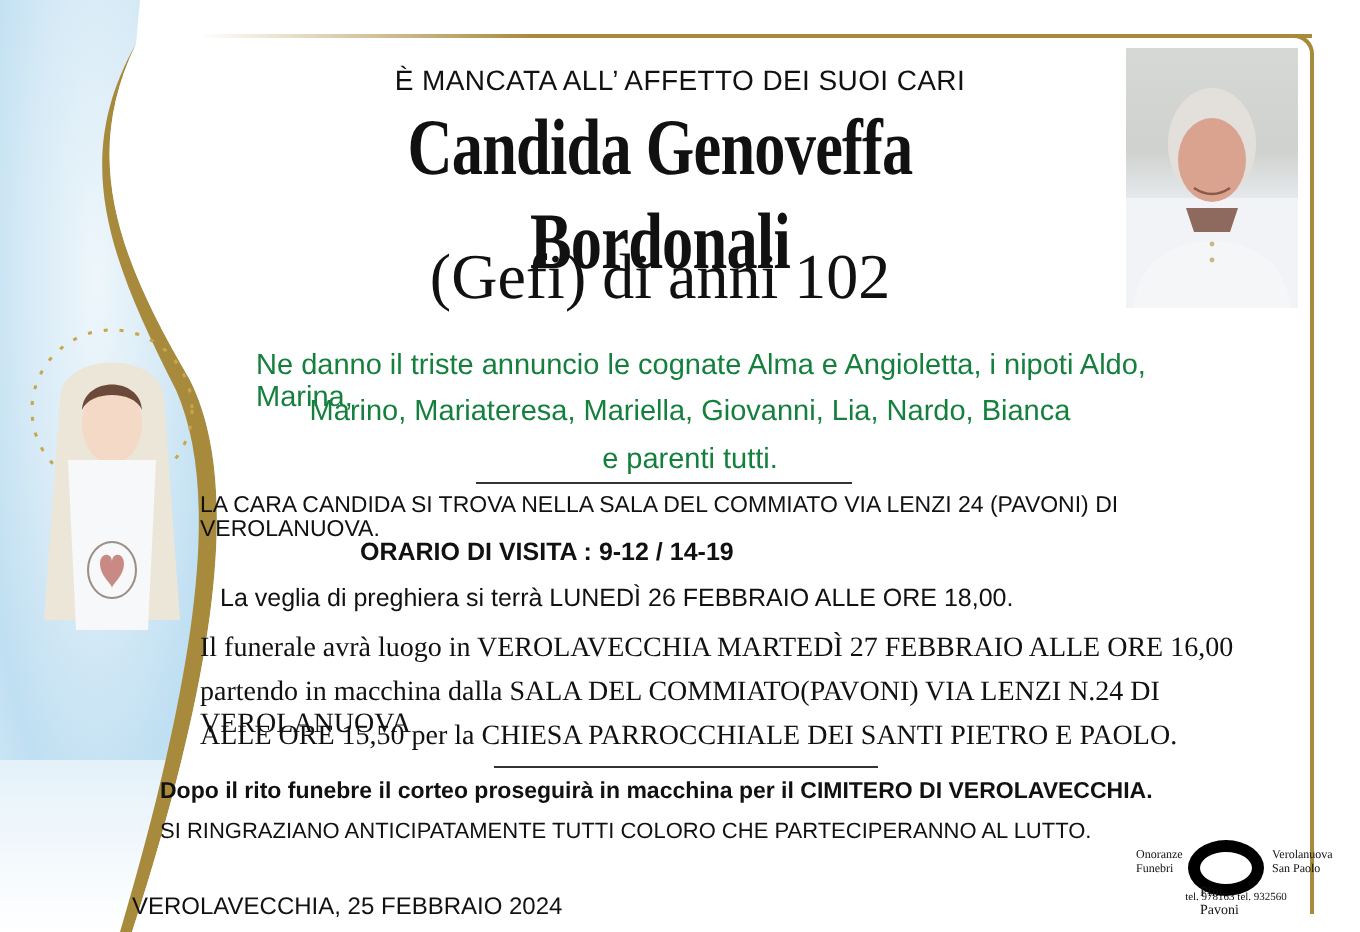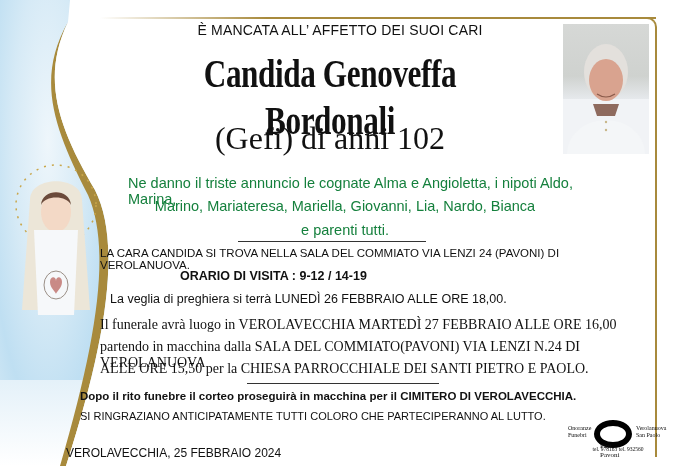--- a/index.html
+++ b/index.html
@@ -4,21 +4,21 @@
 <style>
   html, body { margin:0; padding:0; }
   body { width:680px; height:466px; position:relative; overflow:hidden; background:#ffffff; font-family:"Liberation Sans", sans-serif; color:#111; }
   .sky { position:absolute; left:0; top:0; width:120px; height:466px;
     background: radial-gradient(ellipse at 40% 30%, #eef6fb 0%, #d6eaf6 35%, #bfdff2 60%, #e8f3fa 100%); }
   .sky-fade { position:absolute; left:0; top:380px; width:120px; height:86px; background:linear-gradient(#e4f1f9, #ffffff); }
   .curve { position:absolute; left:0; top:0; width:680px; height:466px; }
   .madonna { position:absolute; left:12px; top:150px; width:88px; height:170px; }
   .frame-top { position:absolute; left:100px; top:17px; width:556px; height:2px; background:linear-gradient(90deg, rgba(168,138,60,0) 0%, #a88a3c 30%, #a88a3c 100%); }
   .frame-right { position:absolute; left:600px; top:17px; width:57px; height:440px; border-top:2px solid #a88a3c; border-right:2px solid #a88a3c; border-top-right-radius:10px; box-sizing:border-box; }
-  .header { position:absolute; left:130px; top:22px; width:420px; text-align:center; font-size:14px; letter-spacing:0.2px; }
+  .header { position:absolute; left:130px; top:32px; width:420px; text-align:center; font-size:14px; letter-spacing:0.2px; }
   .name { position:absolute; left:110px; top:50px; width:440px; text-align:center; font-family:"Liberation Serif", serif; font-weight:bold; font-size:40px; transform:scaleX(0.78); transform-origin:center; letter-spacing:-0.5px; }
   .age { position:absolute; left:110px; top:120px; width:440px; text-align:center; font-family:"Liberation Serif", serif; font-size:32px; }
   .photo { position:absolute; left:563px; top:24px; width:86px; height:130px; background:linear-gradient(#d6d8d6 0%, #cfd2cf 40%, #e9ecf0 60%, #f4f6f9 100%); overflow:hidden; }
   .announce { position:absolute; left:130px; font-size:14.5px; text-align:center; width:430px; color:#15803d; }
   .a1 { top:175px; left:128px; width:460px; text-align:left; }
   .a2 { top:198px; }
   .a3 { top:222px; }
   .rule { position:absolute; height:1px; background:#333; }
   .info { position:absolute; text-align:left; color:#111; }
   .i1 { left:100px; top:247px; width:540px; font-size:11.5px; }

